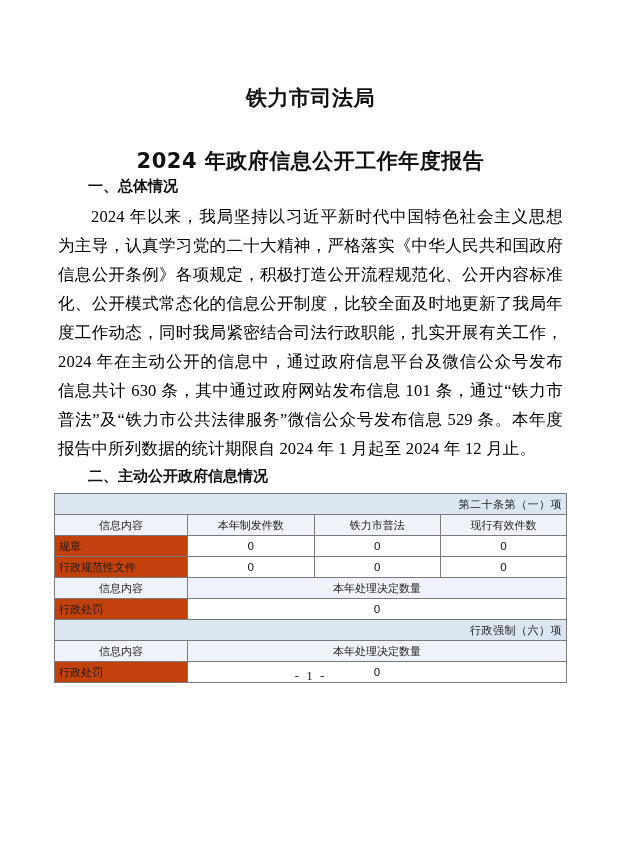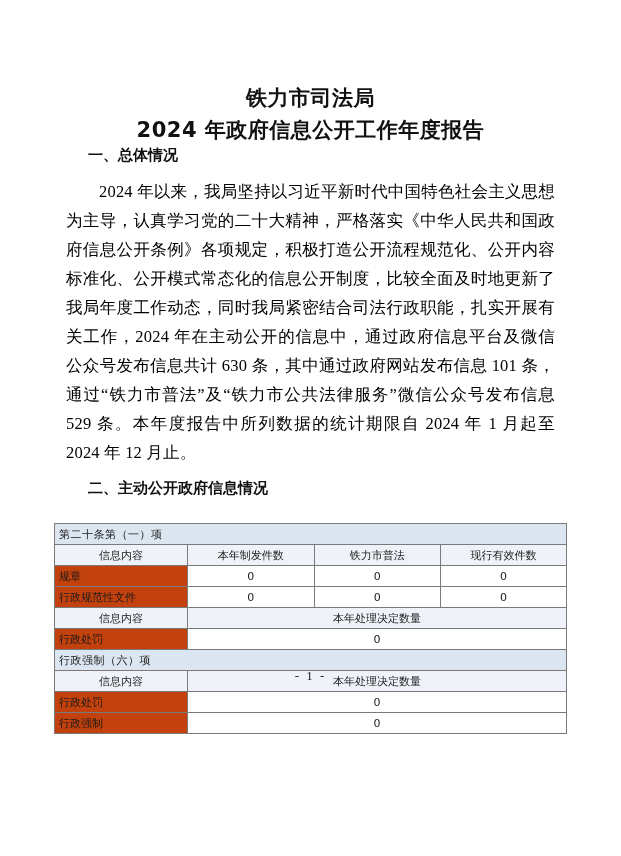--- a/index.html
+++ b/index.html
@@ -25,63 +25,64 @@
     text-align: center;
     font-family: "DejaVu Sans", "Liberation Sans", sans-serif;
     font-weight: bold;
     font-size: 21px;
     line-height: 32px;
     letter-spacing: 0.5px;
     color: #111;
   }
   .doc-title .line2 {
     display: block;
+    margin-top: 31px;
   }
   .section-heading {
     font-family: "DejaVu Sans", "Liberation Sans", sans-serif;
     font-weight: bold;
     font-size: 15px;
     margin-bottom: 6px;
     padding-left: 34px;
     color: #111;
   }
   .body-text {
     font-size: 16.5px;
     line-height: 29px;
     text-align: justify;
     text-justify: inter-ideograph;
     text-indent: 2em;
-    margin: 12px;
+    margin: 4px;
     letter-spacing: 0.2px;
   }
   .section-heading-2 {
     font-family: "DejaVu Sans", "Liberation Sans", sans-serif;
     font-weight: bold;
     font-size: 15px;
     margin-top: 4px;
-    margin-bottom: 25px;
+    margin-bottom: 7px;
     padding-left: 34px;
     color: #111;
   }
   table.info-table {
     width: 100%;
     border-collapse: collapse;
     font-family: "DejaVu Sans", "Liberation Sans", sans-serif;
     font-size: 11px;
     table-layout: fixed;
   }
   table.info-table td {
     border: 1px solid #7a7a7a;
     height: 18px;
     padding: 1px 4px;
     color: #1a1a1a;
   }
   td.band {
     background: #dce6f1;
-    text-align: left;
+    text-align: right;
     font-size: 11px;
     letter-spacing: 0.5px;
   }
   td.colhead {
     background: #eff3f9;
     text-align: center;
   }
   td.rowlabel {
     text-align: left;
     background: #c2410c;
@@ -161,21 +162,17 @@
         <td class="band" colspan="4">行政强制（六）项</td>
       </tr>
       <tr>
         <td class="colhead">信息内容</td>
         <td class="colhead" colspan="3">本年处理决定数量</td>
       </tr>
       <tr>
         <td class="rowlabel">行政处罚</td>
         <td class="num" colspan="3">0</td>
       </tr>
-      <tr>
-        <td class="rowlabel">行政强制</td>
-        <td class="num" colspan="3">0</td>
-      </tr>
     </tbody>
   </table>
 
   <div class="footer">- 1 -</div>
 </div>
 
 </body></html>

